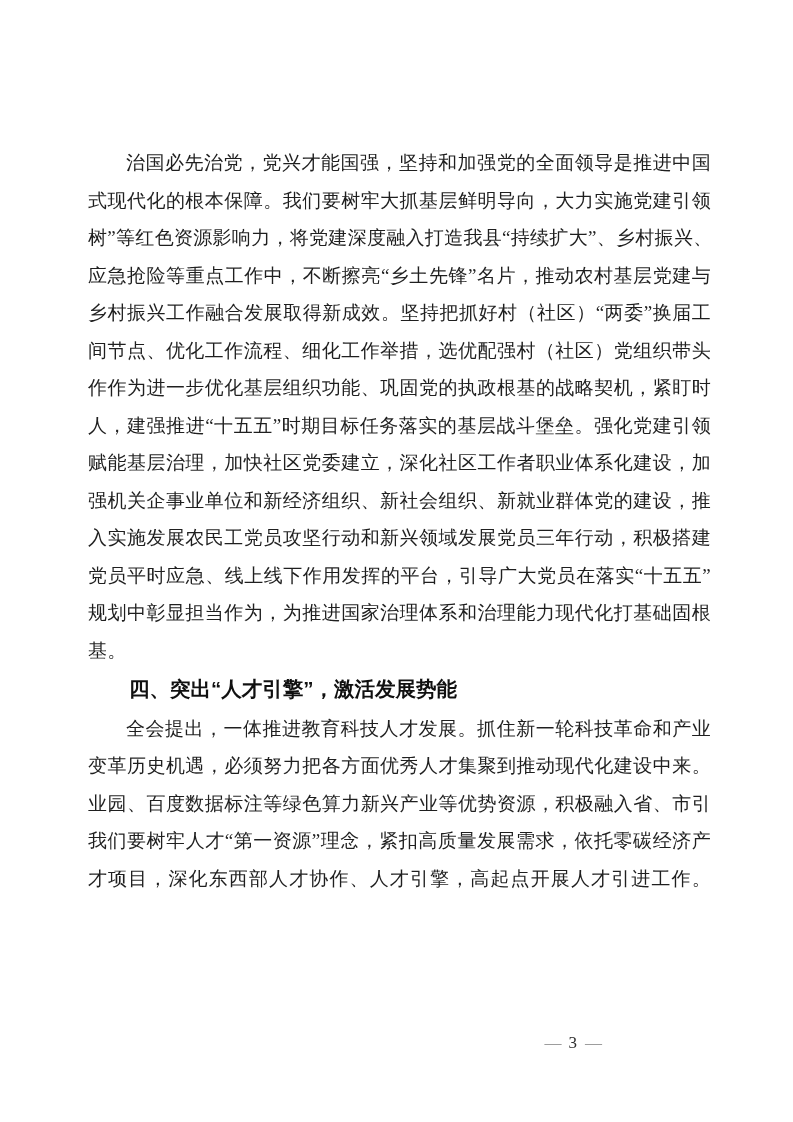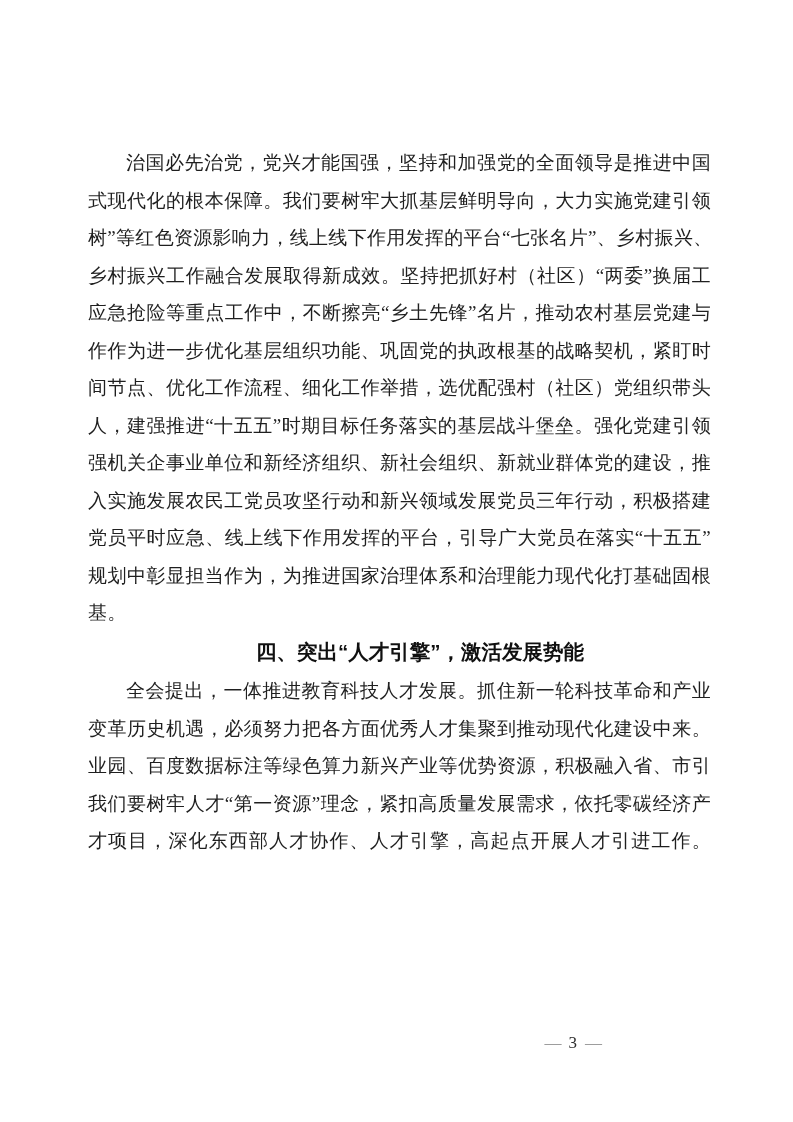--- a/index.html
+++ b/index.html
@@ -41,21 +41,20 @@
   .heading {
     font-family: "Liberation Sans", "DejaVu Sans", sans-serif;
     font-weight: 700;
     font-size: 20.5px;
     line-height: 37.5px;
     height: 37.5px;
     text-indent: 2em;
     color: #101010;
     white-space: nowrap;
     margin: 1px 0 2px 0;
-    text-align: center;
   }
   .footer {
     position: absolute;
     top: 1032px;
     right: 120px;
     display: flex;
     align-items: center;
     gap: 8px;
     font-size: 17px;
     line-height: 22px;
@@ -73,26 +72,27 @@
 <body>
 
 <div class="page">
 
   <div class="content">
 
     <div class="para">
 
     <div class="line first">治国必先治党，党兴才能国强，坚持和加强党的全面领导是推进中国</div>
         <div class="line">式现代化的根本保障。我们要树牢大抓基层鲜明导向，大力实施党建引领</div>
-        <div class="line">树”等红色资源影响力，线上线下作用发挥的平台“七张名片”、乡村振兴、</div>
+        <div class="line">树”等红色资源影响力，将党建深度融入打造我县“持续扩大”、乡村振兴、</div>
+        <div class="line">应急抢险等重点工作中，不断擦亮“乡土先锋”名片，推动农村基层党建与</div>
         <div class="line">乡村振兴工作融合发展取得新成效。坚持把抓好村（社区）“两委”换届工</div>
-        <div class="line">应急抢险等重点工作中，不断擦亮“乡土先锋”名片，推动农村基层党建与</div>
+        <div class="line">间节点、优化工作流程、细化工作举措，选优配强村（社区）党组织带头</div>
         <div class="line">作作为进一步优化基层组织功能、巩固党的执政根基的战略契机，紧盯时</div>
-        <div class="line">间节点、优化工作流程、细化工作举措，选优配强村（社区）党组织带头</div>
         <div class="line">人，建强推进“十五五”时期目标任务落实的基层战斗堡垒。强化党建引领</div>
+        <div class="line">赋能基层治理，加快社区党委建立，深化社区工作者职业体系化建设，加</div>
         <div class="line">强机关企事业单位和新经济组织、新社会组织、新就业群体党的建设，推</div>
         <div class="line">入实施发展农民工党员攻坚行动和新兴领域发展党员三年行动，积极搭建</div>
         <div class="line">党员平时应急、线上线下作用发挥的平台，引导广大党员在落实“十五五”</div>
         <div class="line">规划中彰显担当作为，为推进国家治理体系和治理能力现代化打基础固根</div>
         <div class="line short-last">基。</div>
       </div>
 
     <div class="heading">四、突出“人才引擎”，激活发展势能</div>
 
     <div class="para">

